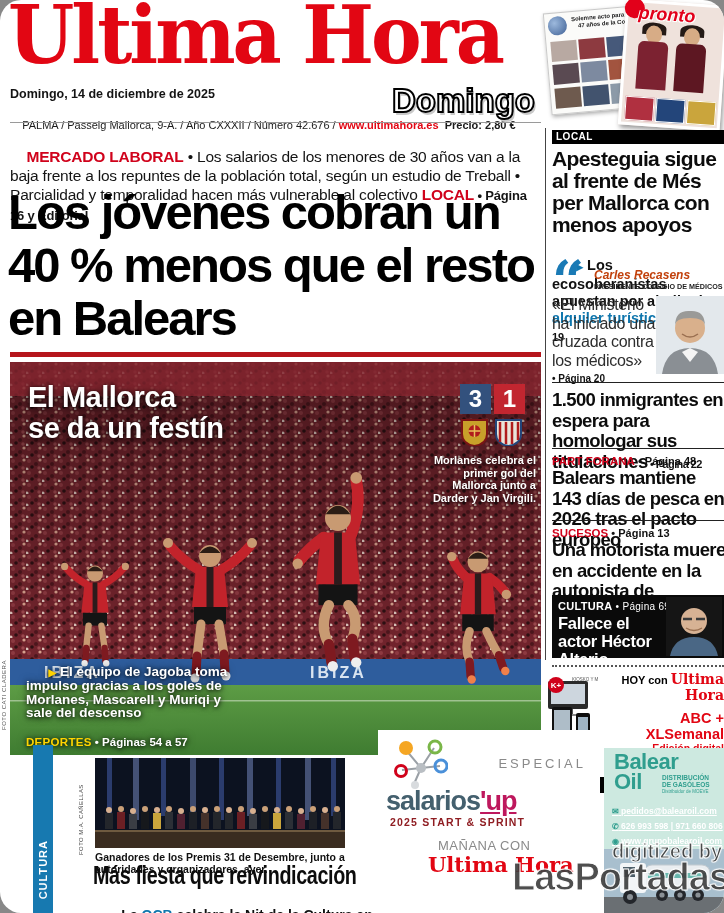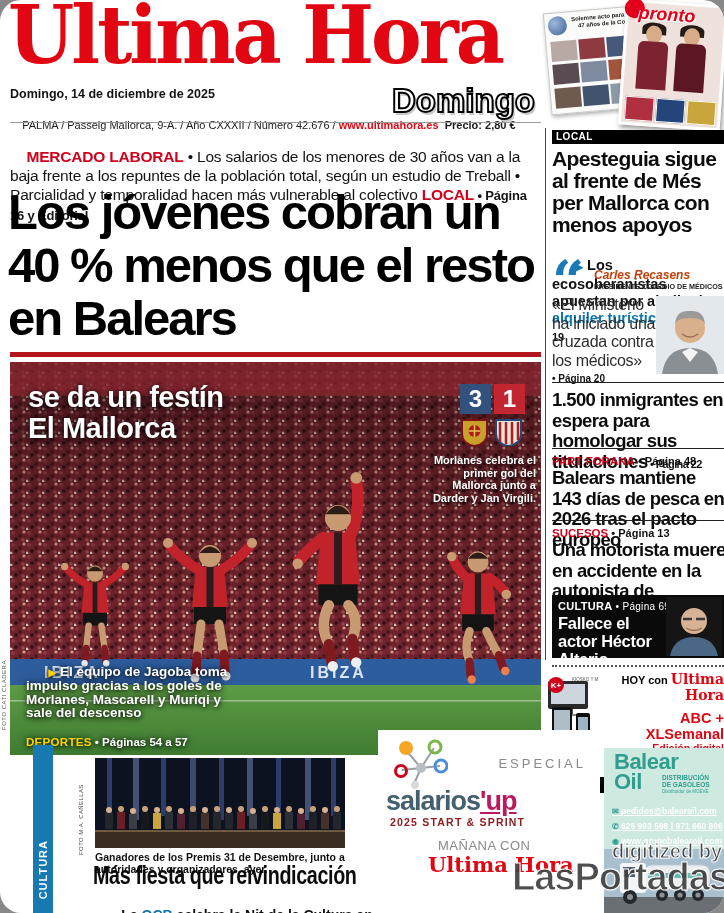--- a/index.html
+++ b/index.html
@@ -303,22 +303,22 @@
         <path d="M-8,3 Q-14,18 -8,32" stroke="#c89a72" stroke-width="8" fill="none" stroke-linecap="round"></path>
         <path d="M8,3 Q14,16 20,26" stroke="#c89a72" stroke-width="8" fill="none" stroke-linecap="round"></path>
         <path d="M-8,32 L-7,46" stroke="#7e1a20" stroke-width="8" stroke-linecap="round"></path>
         <path d="M20,26 L24,38" stroke="#7e1a20" stroke-width="8" stroke-linecap="round"></path>
         <circle cx="-6" cy="49" r="4" fill="#f0804a"></circle>
           <circle cx="26" cy="41" r="4" fill="#f0804a"></circle>
       </g>
     </svg>
 
     <div class="mp-title">
+      <div>El Mallorca</div>
       <div>se da un festín</div>
-      <div>El Mallorca</div>
     </div>
     <div class="scorewrap">
       <div class="scorebox" style="background:#33517d">3</div>
       <div class="scorebox" style="background:#c22630">1</div>
     </div>
     <div class="crestwrap">
       <svg width="29" height="28" viewBox="0 0 29 28">
         <path d="M2,2 h25 v14 q0,10 -12.5,12 Q2,26 2,16 Z" fill="#c8a02a" stroke="#7a1414" stroke-width="2"></path>
         <circle cx="14.5" cy="13" r="6" fill="#b01c1c"></circle>
         <path d="M14.5,7 v12 M8.5,13 h12" stroke="#e8c25a" stroke-width="1.5"></path>

